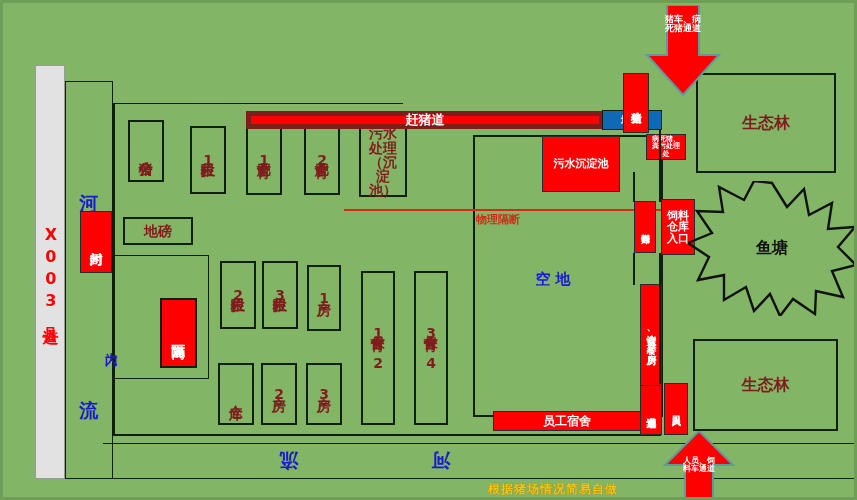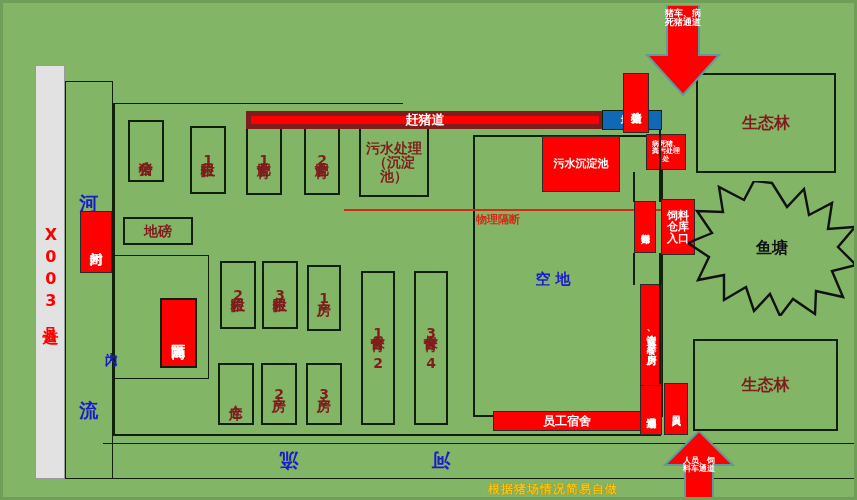--- a/index.html
+++ b/index.html
@@ -162,37 +162,37 @@
   </div>
 
   <div class="box el vert" style="left:243px;top:122px;width:36px;height:70px;font-size:14px;">
     <span>育肥舍1</span>
   </div>
 
   <div class="box el vert" style="left:301px;top:122px;width:36px;height:70px;font-size:14px;">
     <span>育肥舍2</span>
   </div>
 
-  <div class="box el" style="left:356px;top:124px;width:70px;height:70px;font-size:14px;padding:2px;">
+  <div class="box el" style="left:356px;top:124px;width:48px;height:70px;font-size:14px;padding:2px;">
     <span>污水处理（沉淀池）</span>
   </div>
 
   <div class="redbox el" style="left:243px;top:108px;width:358px;height:18px;font-size:13px;border:5px solid #7f1d1d;">
     <span>赶猪道</span>
   </div>
 
   <div class="bluebox el" style="left:599px;top:107px;width:60px;height:20px;font-size:11px;">
     <span>地磅</span>
   </div>
 
   <div class="redbox el vert" style="left:620px;top:70px;width:26px;height:60px;font-size:11px;">
     <span>售猪处</span>
   </div>
 
-  <div class="redbox el" style="left:643px;top:131px;width:40px;height:36px;font-size:7px;padding:2px;">
+  <div class="redbox el" style="left:643px;top:131px;width:40px;height:26px;font-size:7px;padding:2px;">
     <span>病死猪、粪污处理处</span>
   </div>
 
   <div class="redbox el" style="left:539px;top:133px;width:78px;height:56px;font-size:11px;">
     <span>污水沉淀池</span>
   </div>
 
   <div class="redline el" style="left:341px;top:206px;width:334px;height:2px;"></div>
   <div class="el" style="left:473px;top:208px;width:90px;height:16px;color:#d12b16;font-size:11px;font-weight:bold;display:flex;align-items:center;">
     <span>物理隔断</span>
@@ -267,21 +267,21 @@
     </svg>
     <div class="stext" style="font-size:16px;">
       <span>鱼塘</span>
     </div>
   </div>
 
   <div class="arrow el" style="left:640px;top:2px;width:80px;height:92px;">
     <svg width="80" height="92" viewBox="0 0 80 92">
       <polygon points="24,0 56,0 56,50 76,50 40,90 4,50 24,50" fill="#fe0000" stroke="#5d9c9e" stroke-width="2"></polygon>
     </svg>
-    <div class="atext" style="font-size:9px;padding:4px 22px 0 22px;">
+    <div class="atext" style="font-size:9px;padding:10px 22px 0 22px;">
       <span>猪车、病死猪通道</span>
     </div>
   </div>
 
   <div class="arrow el" style="left:658px;top:428px;width:76px;height:70px;">
     <svg width="76" height="70" viewBox="0 0 76 70">
       <polygon points="38,0 72,34 52,34 52,69 24,69 24,34 4,34" fill="#fe0000" stroke="#5d9c9e" stroke-width="2"></polygon>
     </svg>
     <div class="atext" style="font-size:8px;padding:26px 22px 0 22px;">
       <span>人员、饲料车通道</span>

